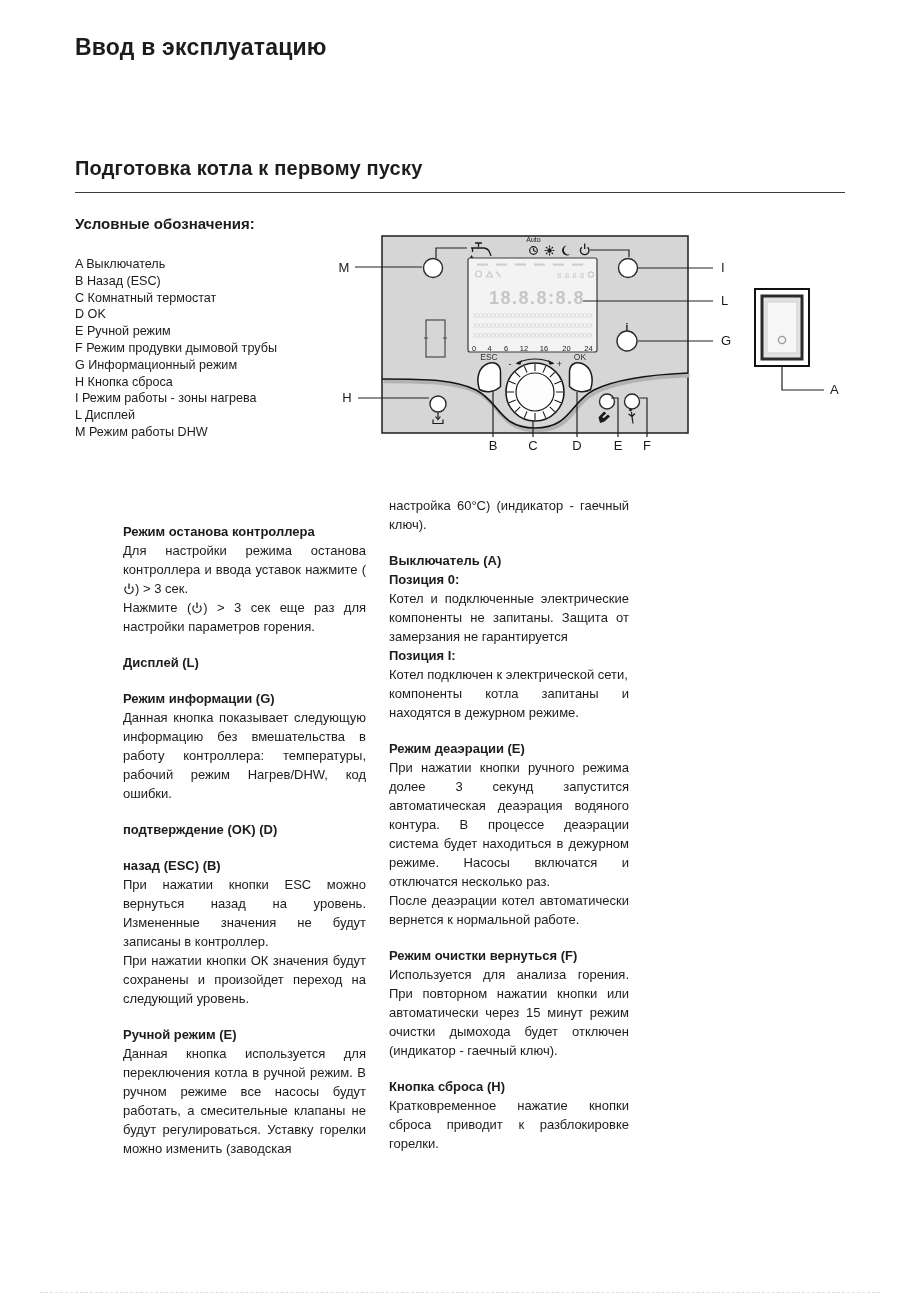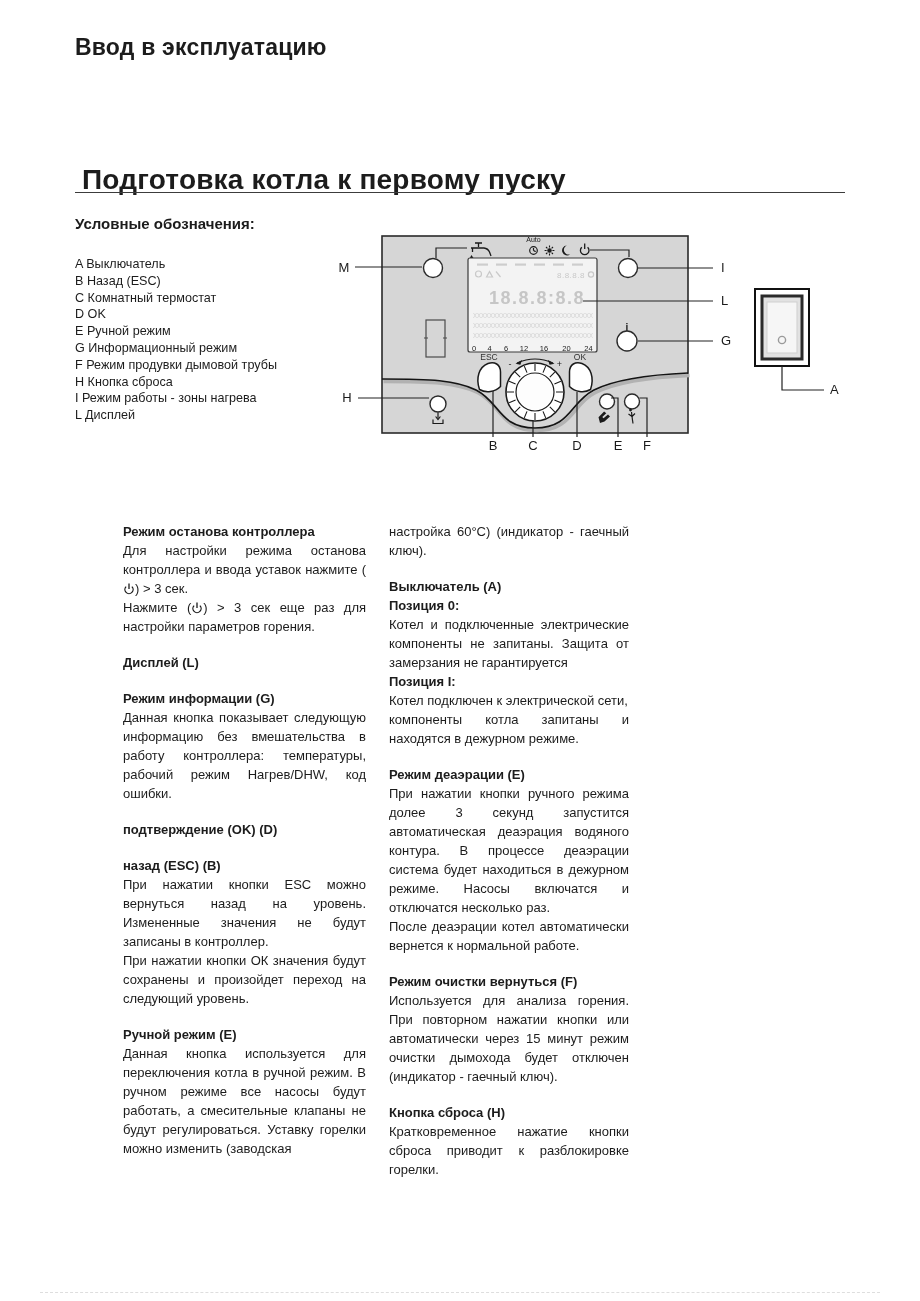--- a/index.html
+++ b/index.html
@@ -6,29 +6,29 @@
   body{
     width:920px;height:1301px;background:#ffffff;position:relative;
     font-family:"Liberation Sans",sans-serif;color:#1c1c1c;
     -webkit-font-smoothing:antialiased;
   }
   .abs{position:absolute;}
   .doc-title{
     left:75px;top:34px;font-size:23px;font-weight:bold;letter-spacing:.2px;margin:0;
   }
   .section-title{
-    left:75px;top:157px;font-size:28px;font-weight:bold;letter-spacing:.2px;margin:7px;
+    left:75px;top:157px;font-size:20px;font-weight:bold;letter-spacing:.2px;margin:0;
   }
   .rule{left:75px;top:192px;width:770px;height:1.4px;background:#3c3c3c;}
   .legend{left:75px;top:215px;width:285px;}
   .legend-heading{font-size:15px;font-weight:bold;margin:0 0 24px 0;}
   .legend-row{font-size:12.6px;line-height:16.8px;white-space:nowrap;}
   .col{width:243px;font-size:13px;line-height:19px;margin-left:48px;}
   .col-left{left:75px;top:522px;}
-  .col-right{left:341px;top:522px;width:240px;}
+  .col-right{left:341px;top:496px;width:240px;}
   .sec{margin:0;}
   .sec + .sec{margin-top:17px;}
   .sec h4{font-size:13px;line-height:19px;font-weight:bold;margin:0;}
   .sec p{margin:0;text-align:justify;}
   .pw-icon{display:inline-block;width:12px;height:12px;vertical-align:-2px;}
   .diagram-svg{left:330px;top:228px;}
   .bottom-line{left:40px;top:1292px;width:840px;border-top:1px dashed #dedede;height:0;}
 </style>
 </head>
 <body>
@@ -37,25 +37,26 @@
 <div class="abs section-title">Подготовка котла к первому пуску</div>
 <div class="abs rule"></div>
 
 <div class="abs legend">
   <div class="legend-heading">Условные обозначения:</div>
   <div class="legend-row"><span>A</span> <span>Выключатель</span></div>
   <div class="legend-row"><span>B</span> <span>Назад (ESC)</span></div>
   <div class="legend-row"><span>C</span> <span>Комнатный термостат</span></div>
   <div class="legend-row"><span>D</span> <span>OK</span></div>
   <div class="legend-row"><span>E</span> <span>Ручной режим</span></div>
+  <div class="legend-row"><span>F</span> <span>Режим продувки дымовой трубы</span></div>
   <div class="legend-row"><span>G</span> <span>Информационный режим</span></div>
-  <div class="legend-row"><span>F</span> <span>Режим продувки дымовой трубы</span></div>
   <div class="legend-row"><span>H</span> <span>Кнопка сброса</span></div>
   <div class="legend-row"><span>I</span> <span>Режим работы - зоны нагрева</span></div>
   <div class="legend-row"><span>L</span> <span>Дисплей</span></div>
+  <div class="legend-row"><span>M</span> <span>Режим работы DHW</span></div>
 </div>
 
 <svg class="abs diagram-svg" width="530" height="235" viewBox="330 228 530 235" xmlns="http://www.w3.org/2000/svg">
 
   <rect x="382" y="236" width="306" height="197" fill="#d6d6d6" stroke="#2a2a2a" stroke-width="1.6"></rect>
 
   <path transform="translate(1.5,2.5)" d="M382,379 C430,379 456,380 476,390 C500,402 499,428 535,428 C571,428 570,402 594,390 C614,380 642,375 688,373" fill="none" stroke="#b2b2b2" stroke-width="3.5"></path>
   <path d="M382,379 C430,379 456,380 476,390 C500,402 499,428 535,428 C571,428 570,402 594,390 C614,380 642,375 688,373" fill="none" stroke="#141414" stroke-width="1.7"></path>
 
   <g stroke="#4a4a4a" stroke-width="1.2" fill="none">

